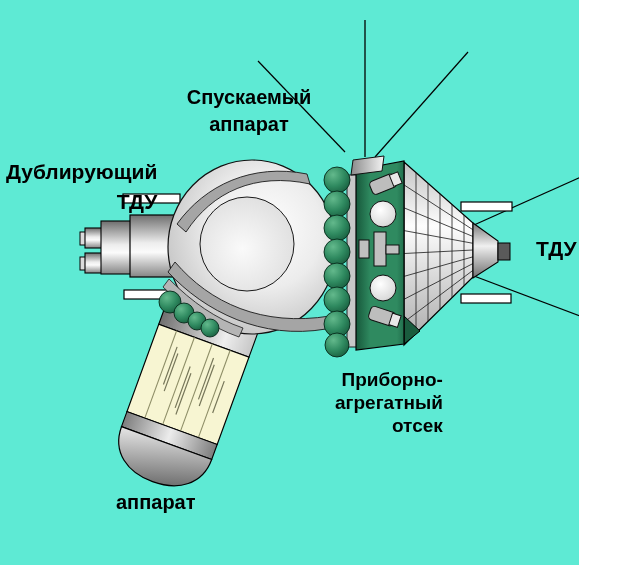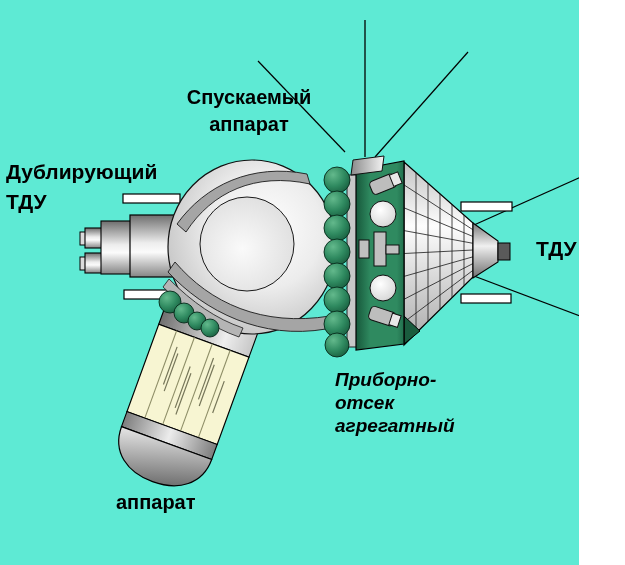--- a/index.html
+++ b/index.html
@@ -11,26 +11,27 @@
     overflow:hidden;
   }
   #art{position:absolute;left:0;top:0;}
   .lbl{
     position:absolute;
     font-weight:bold;
     color:#000;
     font-size:20px;
     line-height:23px;
     white-space:nowrap;
+    text-align:right;
   }
   .lbl span{display:block;}
   #lbl-descent{left:168px;top:84px;width:162px;text-align:center;line-height:27px;}
   #lbl-backup{left:6px;top:157px;line-height:30px;font-size:21px;}
   #lbl-tdu{left:536px;top:237px;font-size:21px;}
-  #lbl-instr{left:335px;top:368px;font-size:19px;font-style:italic;}
+  #lbl-instr{left:335px;top:368px;font-size:19px;}
   #lbl-airlock{left:116px;top:491px;}
 </style>
 </head>
 <body>
 
 <div id="stage">
 
   <svg id="art" width="625" height="565" viewBox="0 0 625 565">
     <defs>
       <linearGradient id="gCyl" x1="0" y1="0" x2="0" y2="1">
@@ -188,21 +189,21 @@
     <span>Дублирующий</span>
     <span>ТДУ</span>
   </div>
 
   <div class="lbl" id="lbl-tdu">
     <span>ТДУ</span>
   </div>
 
   <div class="lbl" id="lbl-instr">
     <span>Приборно-</span>
+    <span>агрегатный</span>
     <span>отсек</span>
-    <span>агрегатный</span>
   </div>
 
   <div class="lbl" id="lbl-airlock">
     <span>аппарат</span>
   </div>
 
 </div>
 
 </body></html>

